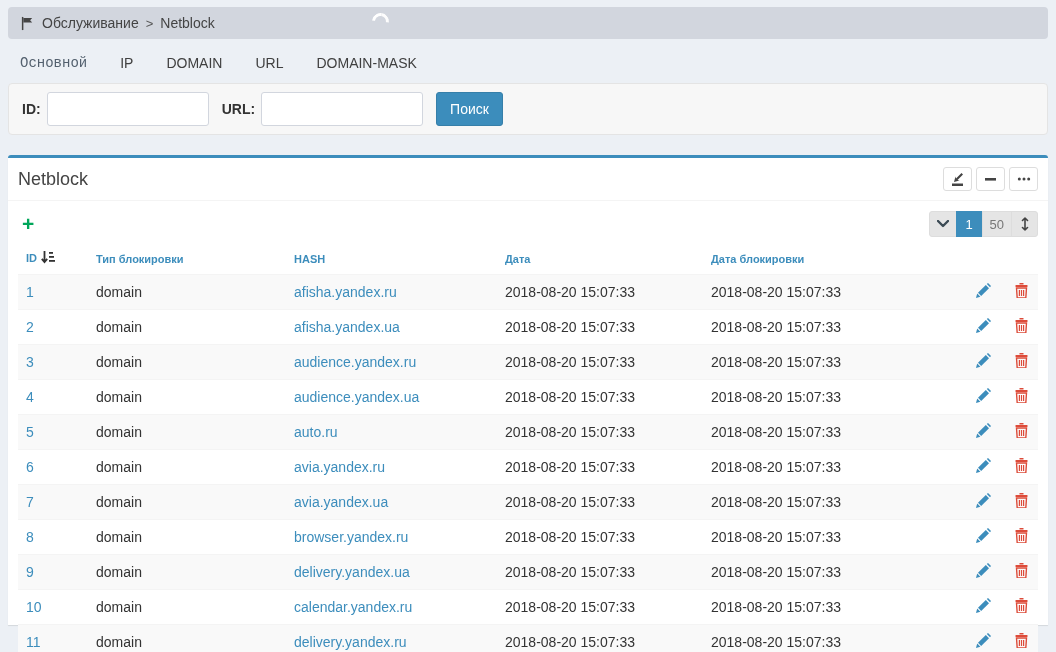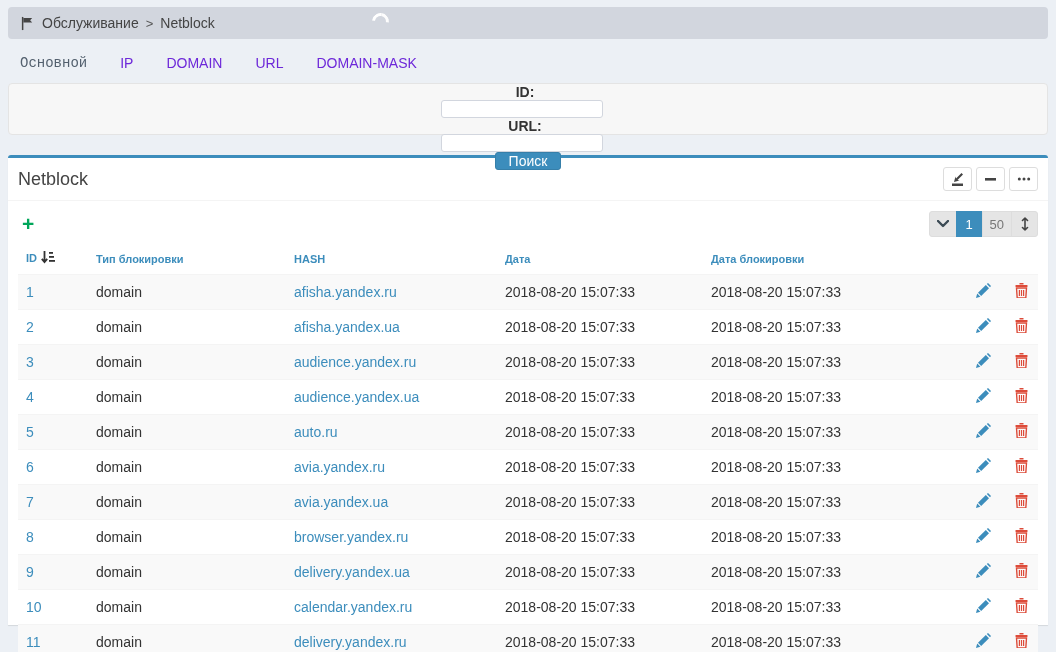--- a/index.html
+++ b/index.html
@@ -17,34 +17,34 @@
   .breadcrumb-bar .flag { width:15px; height:15px; margin-right:7px; flex:0 0 auto; }
   .crumb { color:#444; text-decoration:none; }
   .crumb-sep { margin:0 7px; color:#555; font-size:13px; }
   .spinner {
     position:absolute; left:364px; top:6px; width:17px; height:17px; border-radius:50%;
     border:3px solid rgba(255,255,255,0); border-top-color:#fff; border-right-color:#fdfdfd;
     transform:rotate(-38deg);
   }
   
   .tab-bar { margin:16px 8px 0; padding-left:12px; display:flex; gap:33px; }
-  .tab { color:#6d28d9; text-decoration:none; cursor:pointer; }
+  .tab { color:#404040; text-decoration:none; cursor:pointer; }
   .tab.active { color:#53606e;font-family:Liberation Mono, monospace; }
   
   .search-panel {
     margin:12px 8px 0; height:52px; background:#f7f7f7; border:1px solid #e4e4e4;
-    border-radius:4px; display:flex; align-items:center; padding:0 13px;flex-direction:column;
+    border-radius:4px; display:flex; align-items:center; padding:0 13px;
   }
   .search-panel label { font-weight:700; color:#333; margin-right:6px; }
   .search-panel input {
     width:162px; height:34px; border:1px solid #d2d6de; border-radius:3px;
     background:#fff; padding:0 8px; font:inherit; margin-right:13px;
   }
   .btn-search {
-    background:#3c8dbc; border:1px solid #367fa9; color:#fff; height:42px;
+    background:#3c8dbc; border:1px solid #367fa9; color:#fff; height:34px;
     padding:0 13px; border-radius:3px; font:inherit; cursor:pointer;
   }
   
   .box {
     margin:20px 8px 0; background:#fff; border-top:3px solid #3c8dbc;
     border-radius:3px 3px 0 0; box-shadow:0 1px 1px rgba(0,0,0,0.1); height:470px;
   }
   .box-header {
     padding:9px 10px; display:flex; align-items:center; justify-content:space-between;
     border-bottom:1px solid #f4f4f4;

